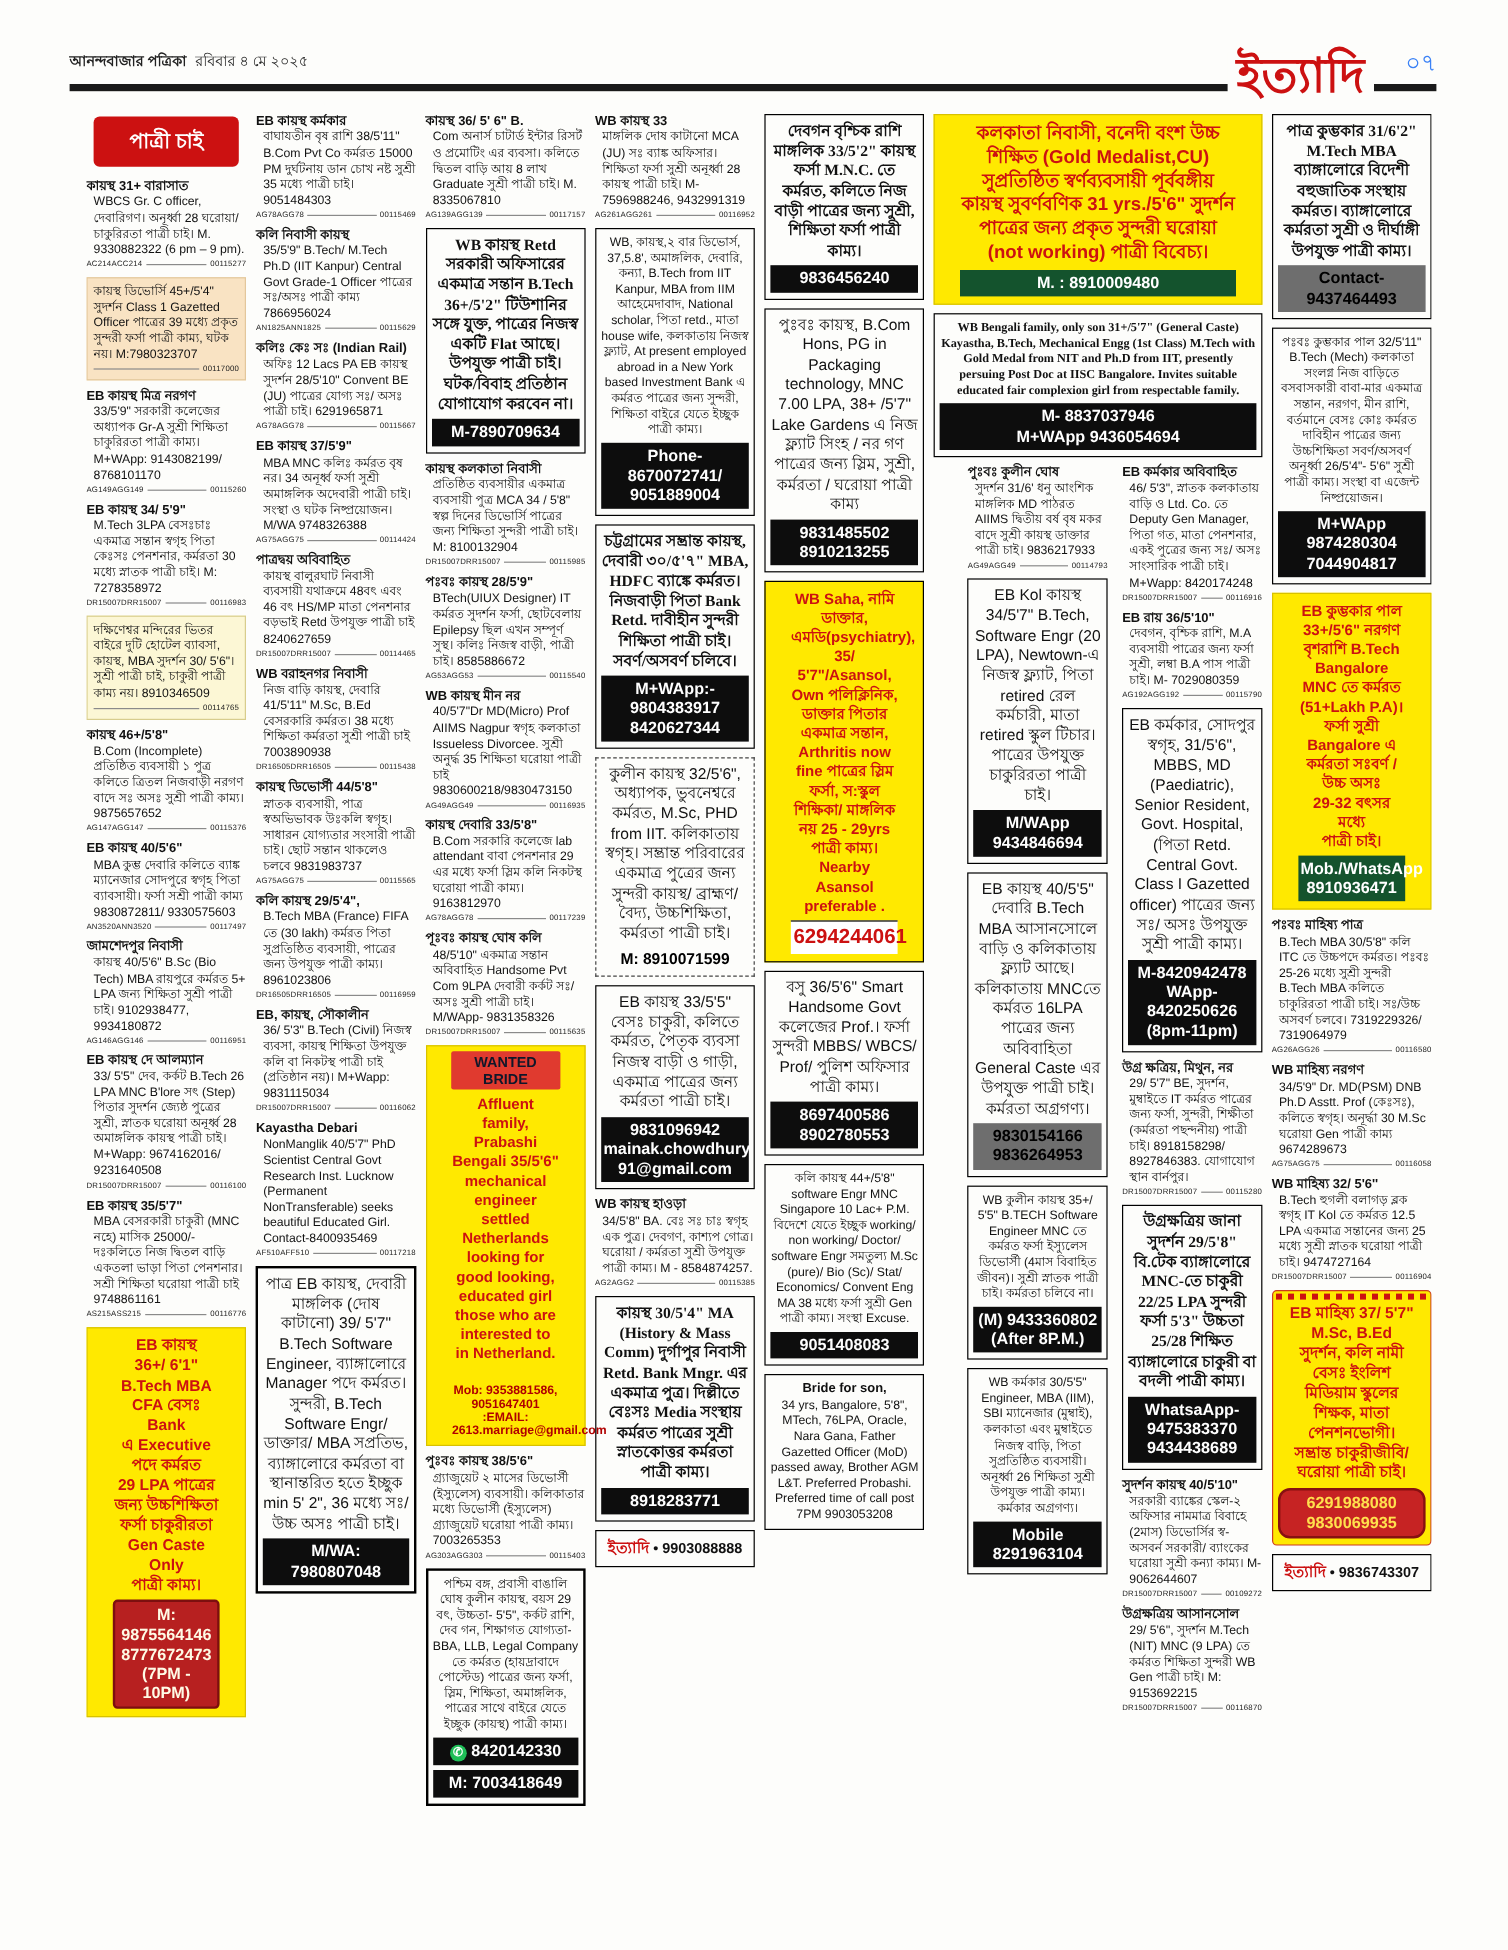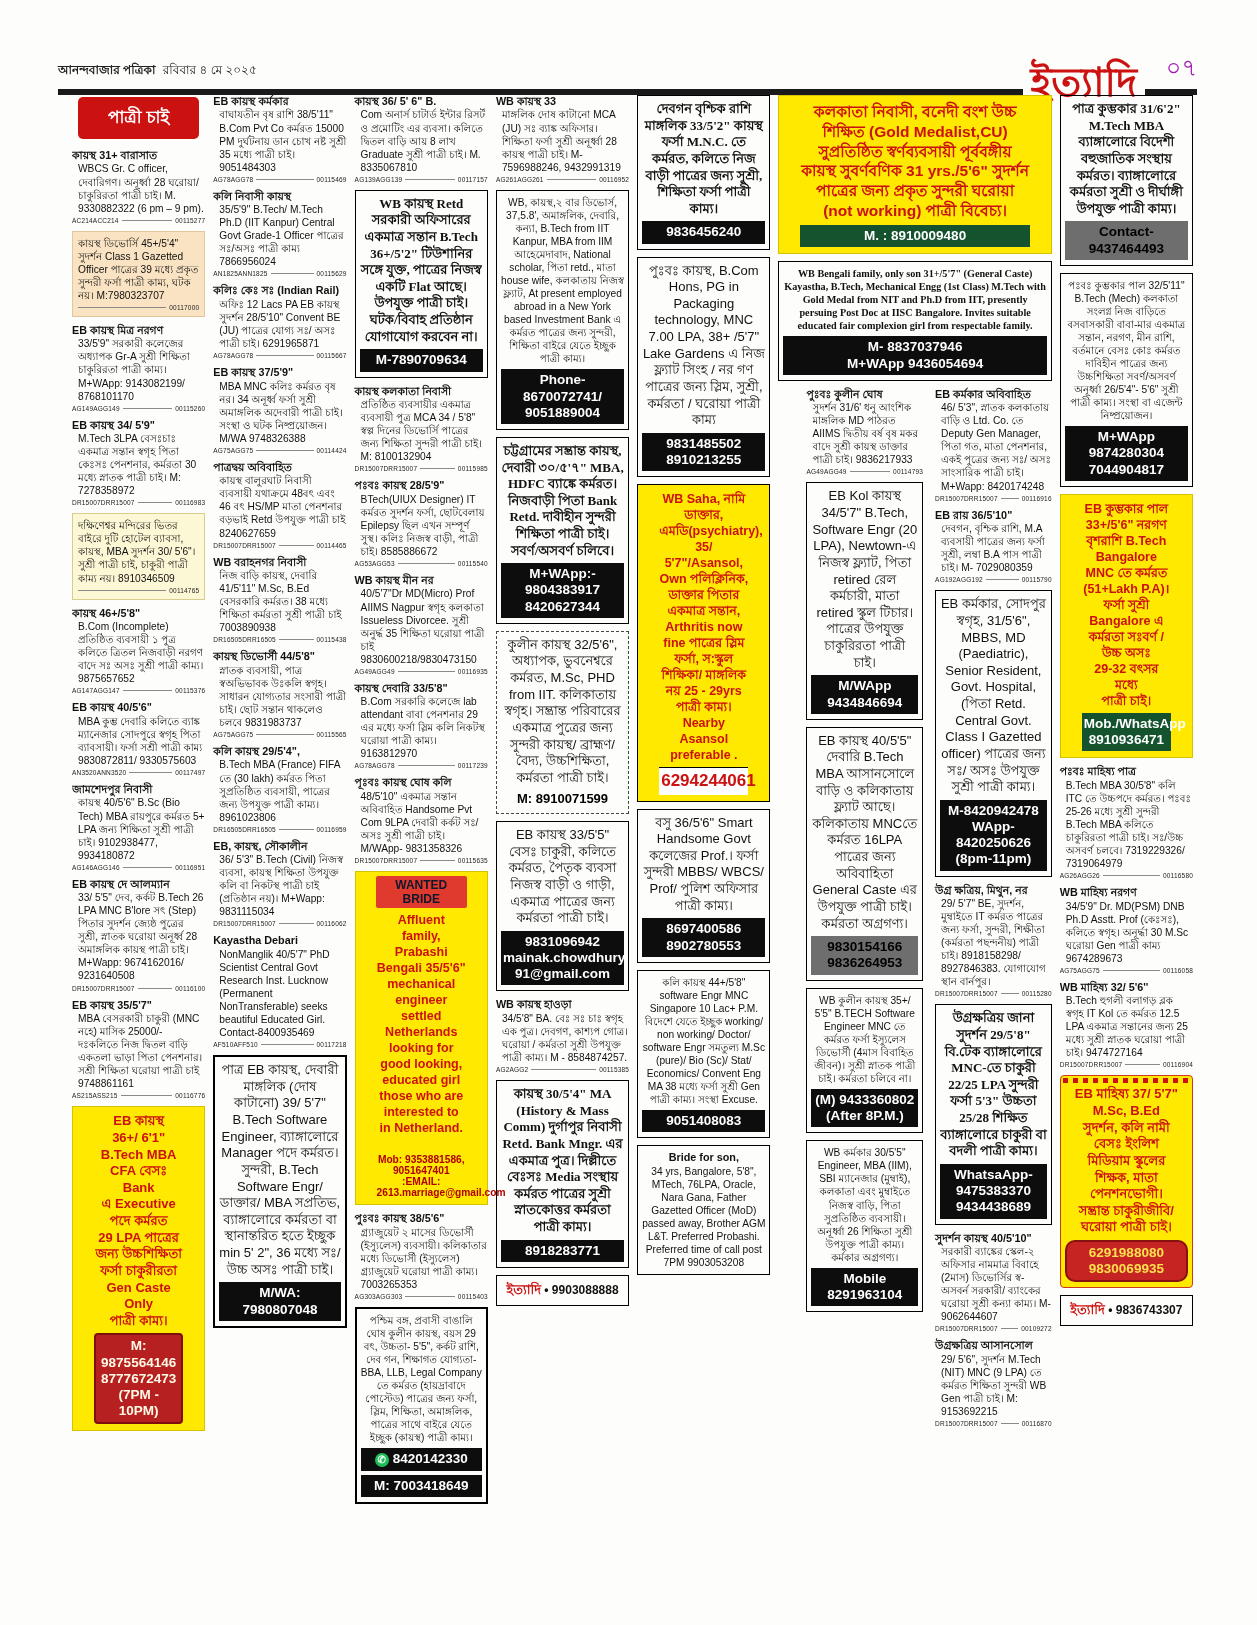--- a/index.html
+++ b/index.html
@@ -1,26 +1,26 @@
 <!DOCTYPE html>
 <html><head>
 <meta charset="utf-8">
 <style>
   * { margin:0; padding:0; box-sizing:border-box; }
   html,body { background:#f7f6f2; }
   body { font-family:"Liberation Sans", sans-serif; color:#111; }
   #paper { width:1257px; height:1625px; background:#fdfdfb; margin:0 auto; position:relative; overflow:hidden; }
 
   
-  .pghead { position:absolute; top:47px; left:58px; right:60px; height:48px; }
+  .pghead { position:absolute; top:28px; left:58px; right:60px; height:48px; }
   .masthead { position:absolute; left:0; bottom:14px; font-size:12px; font-weight:bold; color:#222; }
   .masthead .date { font-weight:normal; margin-left:4px; }
   .headrule { position:absolute; left:0; right:0; bottom:0; height:6px; background:#1a1a1a; }
   .etcword { position:absolute; right:52px; bottom:-8px; font-family:"Liberation Serif", serif; font-size:40px; font-weight:bold; color:#cc1111; background:#fdfdfb; padding:0 8px; line-height:1; }
-  .pageno { position:absolute; right:0; bottom:6px; font-size:24px; color:#a21caf; font-family:"Liberation Serif", serif; }
+  .pageno { position:absolute; right:0; bottom:6px; font-size:20px; color:#3b82f6; font-family:"Liberation Serif", serif; }
 
   
   .content { position:absolute; top:95px; left:72px; right:64px; bottom:12px; display:flex; gap:8px; overflow:hidden; }
   .col { flex:1 1 0; min-width:0; display:flex; flex-direction:column; }
   .colgroup { flex:2.05 1 0; min-width:0; display:flex; flex-direction:column; }
   .colgroup .pair { display:flex; gap:12px; flex:1; min-height:0;padding-left:28px; }
   .colgroup .pair .col { flex:1 1 0; }
 
   
   .badge { background:#cc1111; color:#fff; font-weight:bold; font-size:17px; text-align:center; border-radius:5px; padding:7px 4px; margin:2px 6px 10px; }

